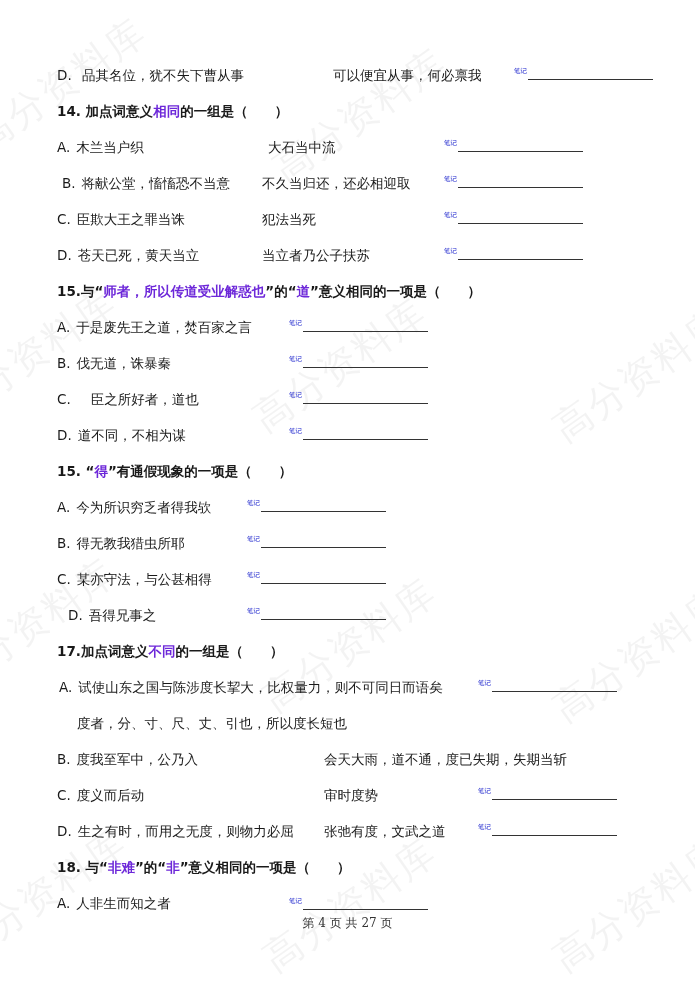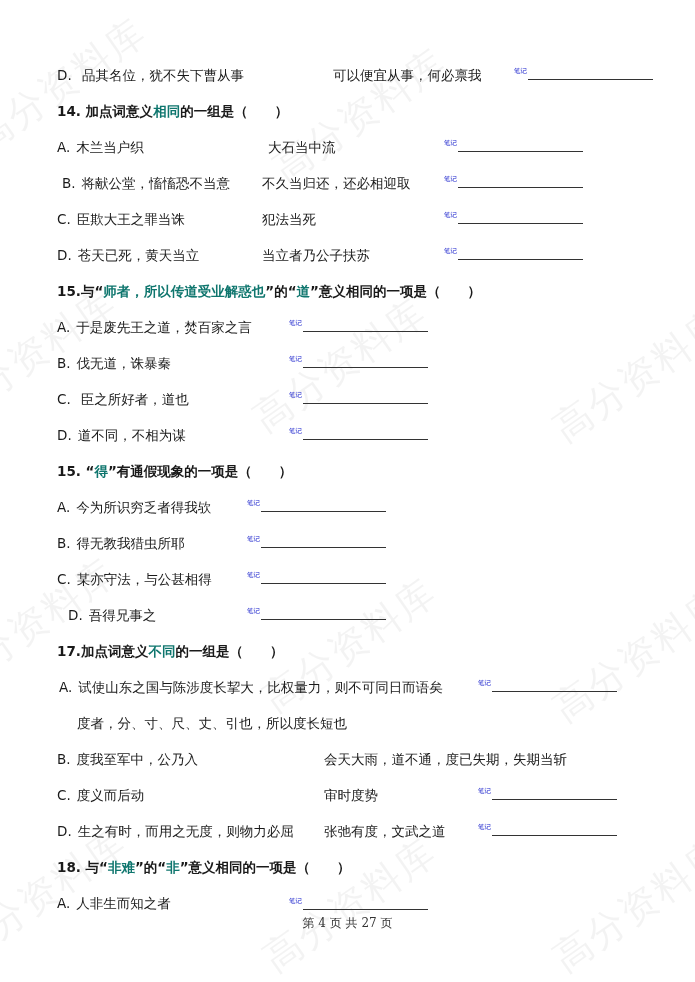--- a/index.html
+++ b/index.html
@@ -8,21 +8,21 @@
     font-family: "DejaVu Sans", "Liberation Sans", sans-serif;
     color: #1a1a1a;
   }
   .wm {
     position: absolute; font-size: 38px; color: #000; opacity: 0.045;
     transform: rotate(-35deg); white-space: nowrap; pointer-events: none;
     font-family: "DejaVu Sans", sans-serif; letter-spacing: 2px;
   }
   .line { position: absolute; left: 0; height: 20px; font-size: 13.5px; line-height: 20px; white-space: nowrap; }
   .q { font-weight: bold; font-size: 13.5px; }
-  .red { color: #0f766e; }
+  .red { color: #6d28d9; }
   .opt { position: absolute; white-space: nowrap; }
   .note { position: absolute; display: flex; height: 16px; }
   .note-label { font-size: 6.5px; color: #1a22cc; line-height: 8px; margin-right: 1px; }
   .note-line { width: 125px; border-bottom: 1px solid #333; height: 12px; }
   .footer {
     position: absolute; top: 915px; left: 0; width: 695px; text-align: center;
     font-family: "DejaVu Serif", "Liberation Serif", serif; font-size: 12px; color: #333;
   }
   .footer span { margin-left: 0; }
 </style>
@@ -101,21 +101,21 @@
     </span>
 </div>
 <div class="line" style="top:353px;">
   <span class="opt" style="left:57px;"><span>B.</span><span style="margin-left:6px;">伐无道，诛暴秦</span></span>
   <span class="note" style="left:289px; top:2px;">
       <span class="note-label">笔记</span>
       <span class="note-line"></span>
     </span>
 </div>
 <div class="line" style="top:389px;">
-  <span class="opt" style="left:57px;"><span>C.</span><span style="margin-left:10px;">臣之所好者，道也</span></span>
+  <span class="opt" style="left:57px;"><span>C.</span><span style="margin-left:20px;">臣之所好者，道也</span></span>
   <span class="note" style="left:289px; top:2px;">
       <span class="note-label">笔记</span>
       <span class="note-line"></span>
     </span>
 </div>
 <div class="line" style="top:425px;">
   <span class="opt" style="left:57px;"><span>D.</span><span style="margin-left:6px;">道不同，不相为谋</span></span>
   <span class="note" style="left:289px; top:2px;">
       <span class="note-label">笔记</span>
       <span class="note-line"></span>

